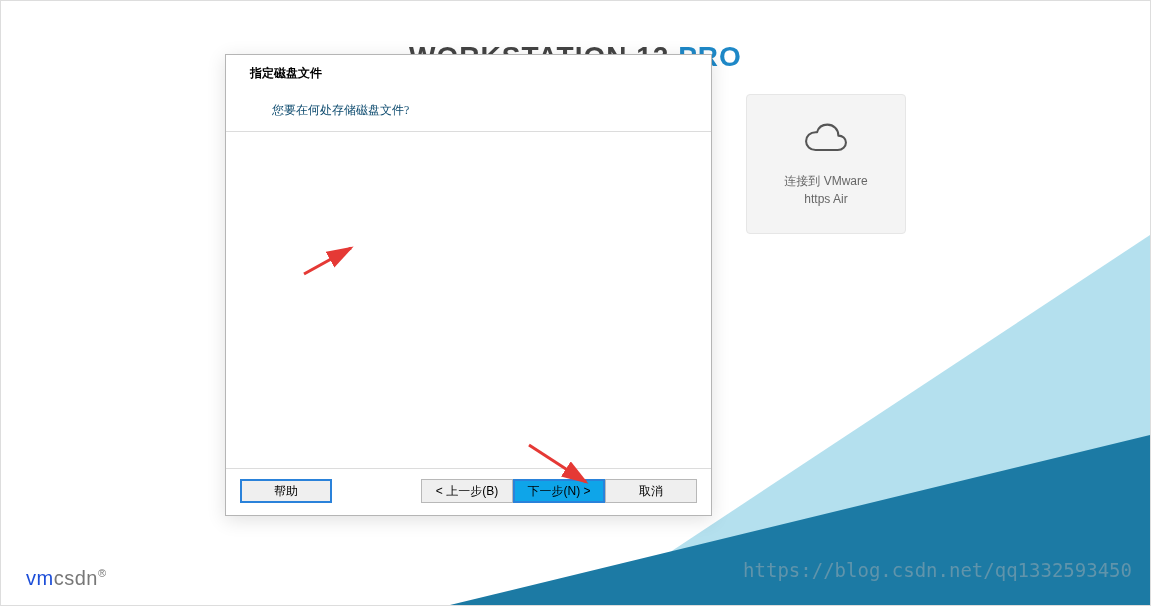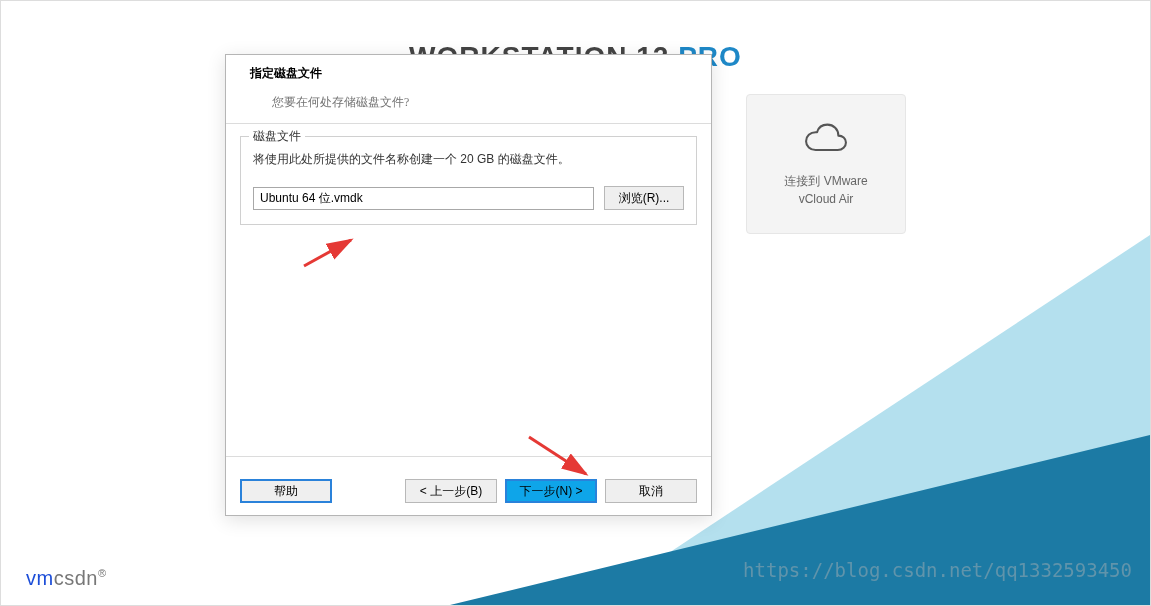--- a/index.html
+++ b/index.html
@@ -84,21 +84,21 @@
       width: 40px; height: 22px; display: flex; align-items: center; justify-content: center;
       cursor: pointer; font-size: 14px; color: #555;
     }
     .dlg-header {
       padding: 10px 14px 12px 14px;
       border-bottom: 1px solid #dcdcdc;
       background: #fff;
       font-family: Liberation Serif, serif;
     }
     .dlg-header .title { font-weight: 700; font-size: 12px; margin-left: 10px; }
-    .dlg-header .subtitle { margin-left: 32px; margin-top: 12px; color: #737373; }
+    .dlg-header .subtitle { margin-left: 32px; margin-top: 20px; color: #0c4a6e; }
     .dlg-body { flex: 1; padding: 12px 14px; position: relative; }
     .fieldset {
       border: 1px solid #d0d0d0;
       padding: 10px 12px 14px 12px;
       position: relative;
     }
     .fieldset .legend {
       position: absolute; top: -9px; left: 8px;
       background: #fff; padding: 0 4px;
       color: #333; font-size: 12px;
@@ -114,22 +114,22 @@
     }
     .browse-btn {
       width: 80px; height: 24px;
       background: #efefef;
       border: 1px solid #b8b8b8;
       font-family: inherit; font-size: 12px;
       cursor: pointer;
     }
     .dlg-footer {
       border-top: 1px solid #dcdcdc;
-      padding: 22px 14px 12px 14px;
-      display: flex; align-items: center; gap: 8px;
+      padding: 10px 14px 12px 14px;
+      display: flex; align-items: center; 
     }
     .dlg-footer .spacer { flex: 1; }
     .btn {
       min-width: 92px; height: 24px;
       background: #efefef;
       border: 1px solid #b8b8b8;
       font-family: inherit; font-size: 12px;
       cursor: pointer;
     }
     .btn-default {
@@ -152,47 +152,39 @@
   <span>WORKSTATION</span><span> 12 </span><span class="pro">PRO</span>
 </div>
 
 <div class="tile">
   <span class="cloud-icon">
     <svg viewBox="0 0 64 44">
         <path d="M50 20c0-9-7-16-16-16-7 0-13 4-15 11-1 0-1 0-2 0-8 0-14 6-14 13s6 13 14 13h32c7 0 12-5 12-11 0-6-5-10-11-10z" fill="none" stroke="#555" stroke-width="3" stroke-linejoin="round"></path>
       </svg>
   </span>
   <div class="label">
-    <span>连接到 VMware</span><br><span>vCloud Air</span>
+    <span>连接到 VMware</span><br><span>https Air</span>
   </div>
 </div>
 
 <div class="triangle1"></div>
 <div class="triangle2"></div>
 
 <div class="footer-logo">
   <b>vm</b><span>csdn</span><span style="font-size:11px;vertical-align:super;">®</span>
 </div>
 
 <div class="watermark">https://blog.csdn.net/qq1332593450</div>
 
 <div class="dialog">
   <div class="dlg-header">
     <div class="title">指定磁盘文件</div>
     <div class="subtitle">您要在何处存储磁盘文件?</div>
   </div>
   <div class="dlg-body">
-    <div class="fieldset">
-      <span class="legend">磁盘文件</span>
-      <div class="desc">将使用此处所提供的文件名称创建一个 20 GB 的磁盘文件。</div>
-      <div class="file-row">
-        <input class="file-input" type="text" value="Ubuntu 64 位.vmdk" style="">
-        <button class="browse-btn">浏览(R)...</button>
-      </div>
-    </div>
 
     <div class="arrow" style="left:70px; top:110px;">
       <svg width="70" height="40">
           <defs>
             <marker id="ah1" markerWidth="10" markerHeight="10" refX="8" refY="3" orient="auto">
               <path d="M0,0 L0,6 L9,3 z" fill="#e53935"></path>
             </marker>
           </defs>
           <line x1="8" y1="32" x2="55" y2="6" stroke="#e53935" stroke-width="3" marker-end="url(#ah1)"></line>
         </svg>

